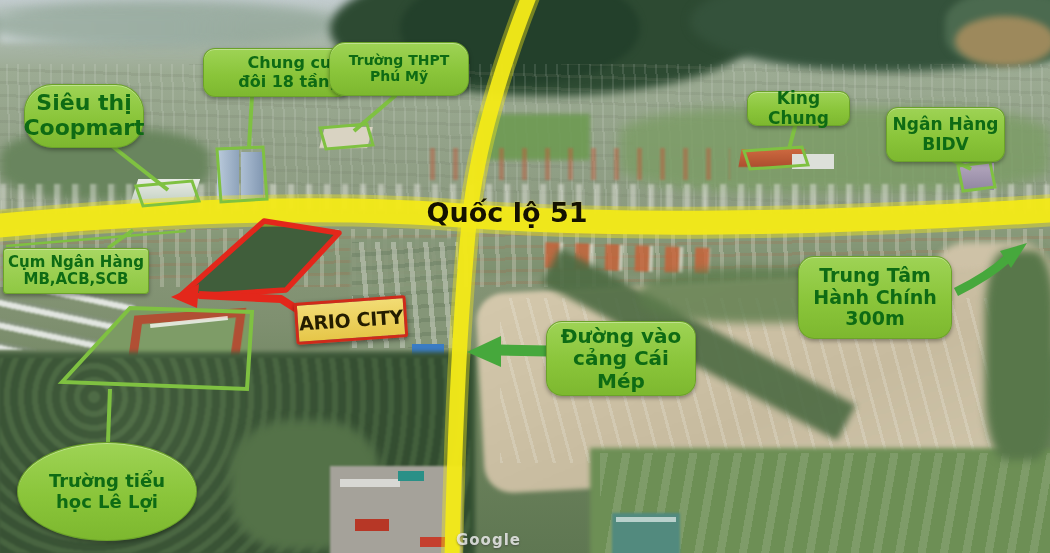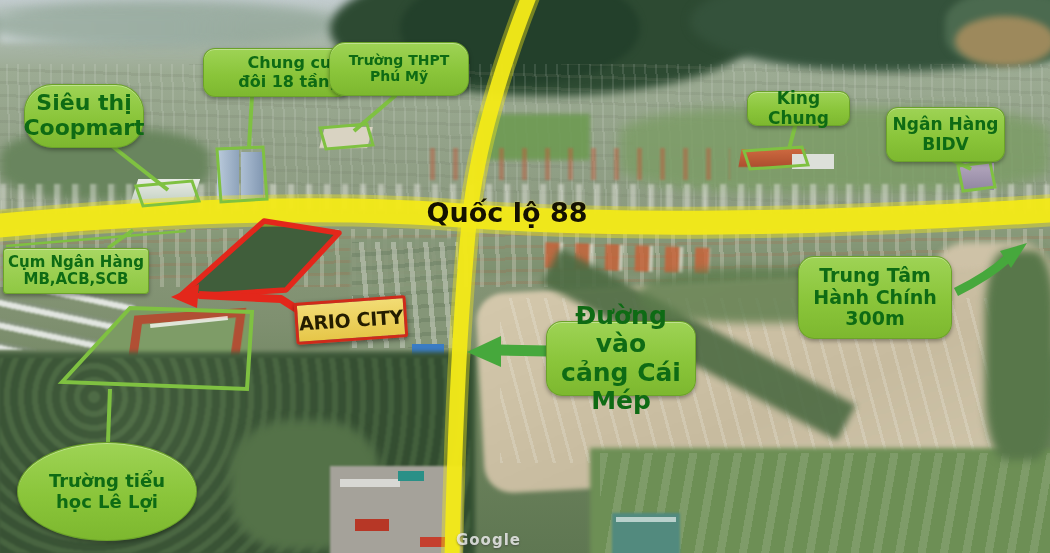--- a/index.html
+++ b/index.html
@@ -161,25 +161,25 @@
   <div class="glabel" style="left:3px;top:248px;width:144px;height:44px;font-size:15px;border-radius:4px;background:linear-gradient(180deg,#a8d762,#8fc843);">Cụm Ngân Hàng
 MB,ACB,SCB</div>
 
   <div class="glabel" style="left:886px;top:107px;width:117px;height:53px;font-size:17px;border-radius:12px;">Ngân Hàng
 BIDV</div>
 
   <div class="glabel" style="left:798px;top:256px;width:152px;height:81px;font-size:19px;border-radius:16px;">Trung Tâm
 Hành Chính
 300m</div>
 
-  <div class="glabel" style="left:546px;top:321px;width:148px;height:73px;font-size:25px;border-radius:16px;">Đường vào
+  <div class="glabel" style="left:546px;top:321px;width:148px;height:73px;font-size:20px;border-radius:16px;">Đường vào
 cảng Cái Mép</div>
 
   <div class="glabel ellipse" style="left:17px;top:442px;width:178px;height:97px;font-size:18px;">Trường tiểu
 học Lê Lợi</div>
 
   <div class="ario" style="left:295px;top:299px;width:106px;height:36px;font-size:19px;">ARIO CITY</div>
 
-  <div class="roadlabel" style="left:417px;top:197px;width:180px;font-size:27px;text-align:center;">Quốc lộ 88</div>
+  <div class="roadlabel" style="left:417px;top:197px;width:180px;font-size:27px;text-align:center;">Quốc lộ 51</div>
 
   <div class="watermark" style="left:456px;top:531px;font-size:15px;">Google</div>
 
 </div>
 
 </body></html>

